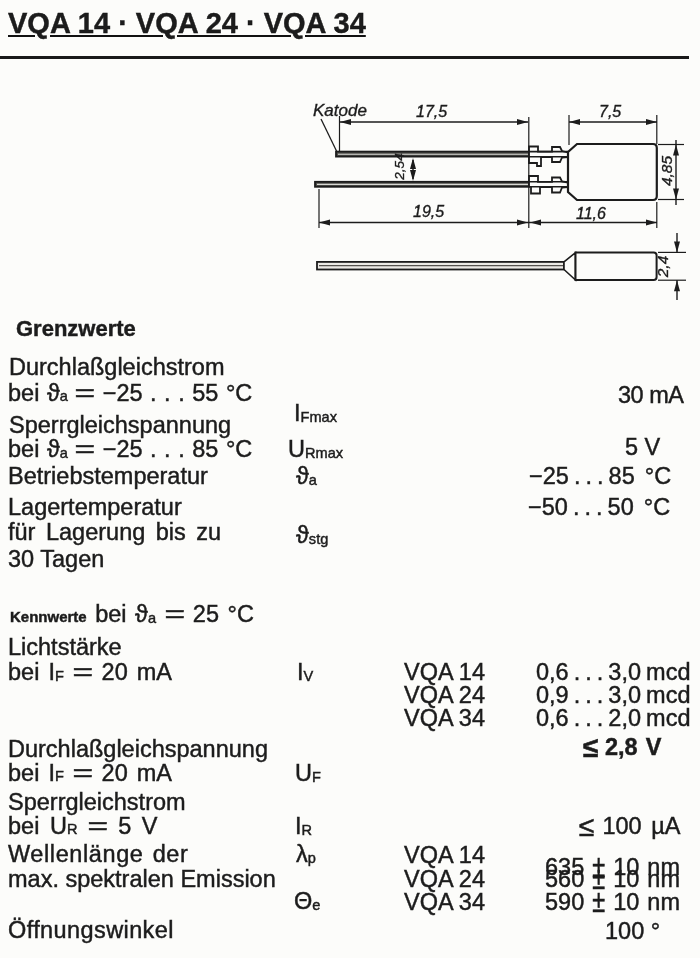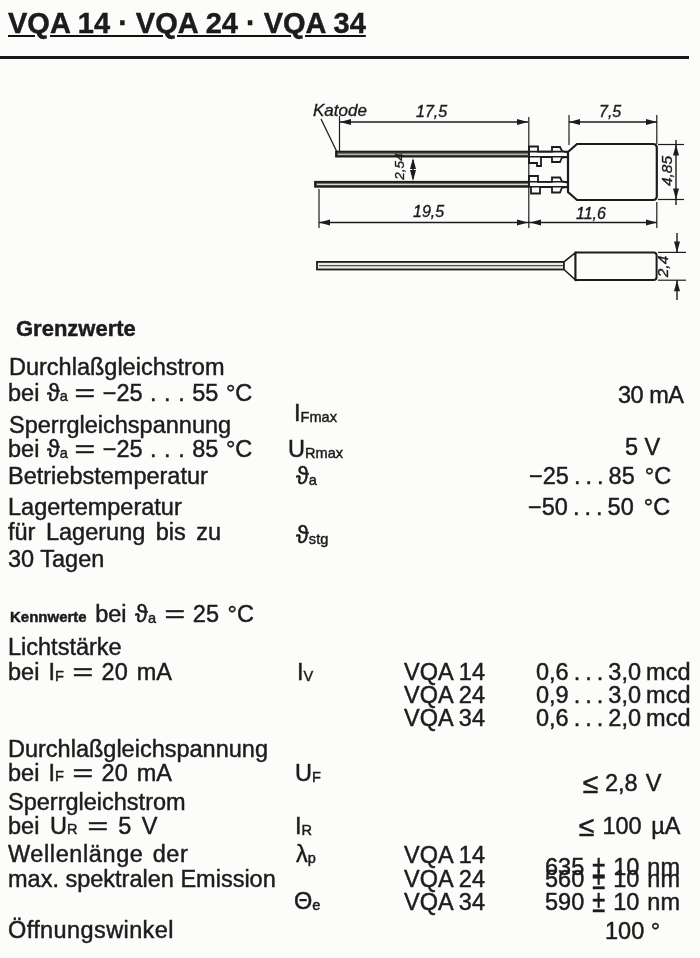--- a/index.html
+++ b/index.html
@@ -124,21 +124,21 @@
 <div class="t" style="left:297px;top:661px;">I<sub>V</sub></div>
 <div class="t" style="left:404px;top:661px;">VQA 14</div>
 <div class="t" style="left:536px;top:661px;word-spacing:-1.5px;">0,6 . . . 3,0 mcd</div>
 <div class="t" style="left:404px;top:684px;">VQA 24</div>
 <div class="t" style="left:536px;top:684px;word-spacing:-1.5px;text-align:center;">0,9 . . . 3,0 mcd</div>
 <div class="t" style="left:404px;top:707px;">VQA 34</div>
 <div class="t" style="left:536px;top:707px;word-spacing:-1.5px;">0,6 . . . 2,0 mcd</div>
 <div class="t" style="left:8px;top:738px;">Durchlaßgleichspannung</div>
 <div class="t" style="left:8px;top:761.5px;word-spacing:2.5px;">bei I<sub>F</sub> <span class="eq">=</span> 20 mA</div>
 <div class="t" style="left:295px;top:762px;">U<sub>F</sub></div>
-<div class="t" style="left:584px;top:772px;word-spacing:1.5px;"><span class="le">≤</span> 2,8 V</div>
+<div class="t" style="left:584px;top:736px;word-spacing:1.5px;font-weight:bold;"><span class="le">≤</span> 2,8 V</div>
 <div class="t" style="left:8px;top:791px;">Sperrgleichstrom</div>
 <div class="t" style="left:8px;top:814.5px;word-spacing:4px;">bei U<sub>R</sub> <span class="eq">=</span> 5 V</div>
 <div class="t" style="left:295px;top:815px;">I<sub>R</sub></div>
 <div class="t" style="left:580px;top:815px;word-spacing:3px;"><span class="le">≤</span> 100 µA</div>
 <div class="t" style="left:8px;top:843px;letter-spacing:0.6px;word-spacing:2px;text-align:center;">Wellenlänge der</div>
 <div class="t" style="left:296px;top:843px;">λ<sub>p</sub></div>
 <div class="t" style="left:404px;top:844px;">VQA 14</div>
 <div class="t" style="left:545px;top:844px;word-spacing:1.5px;margin-top:12px;">635 <span class="pm">±</span> 10 nm</div>
 <div class="t" style="left:8px;top:868px;">max. spektralen Emission</div>
 <div class="t" style="left:404px;top:868px;">VQA 24</div>

